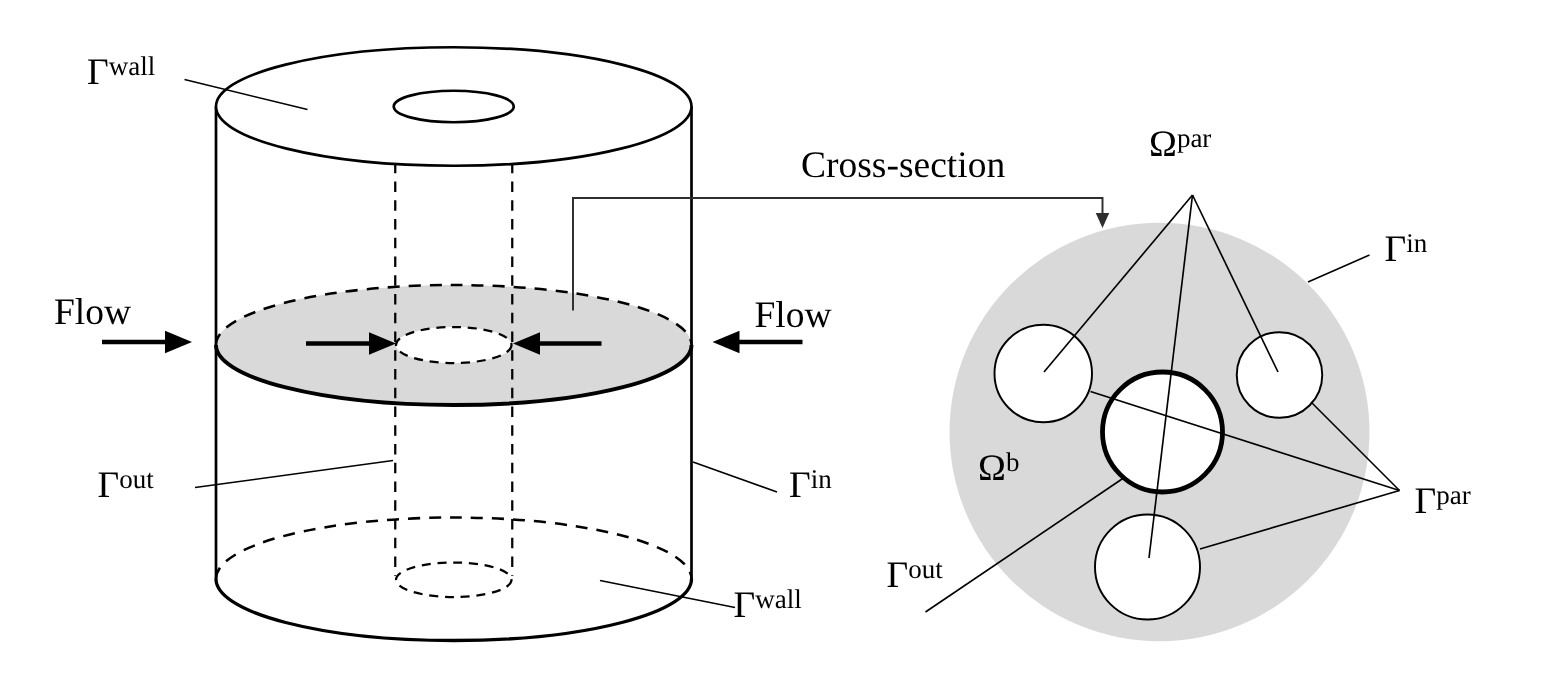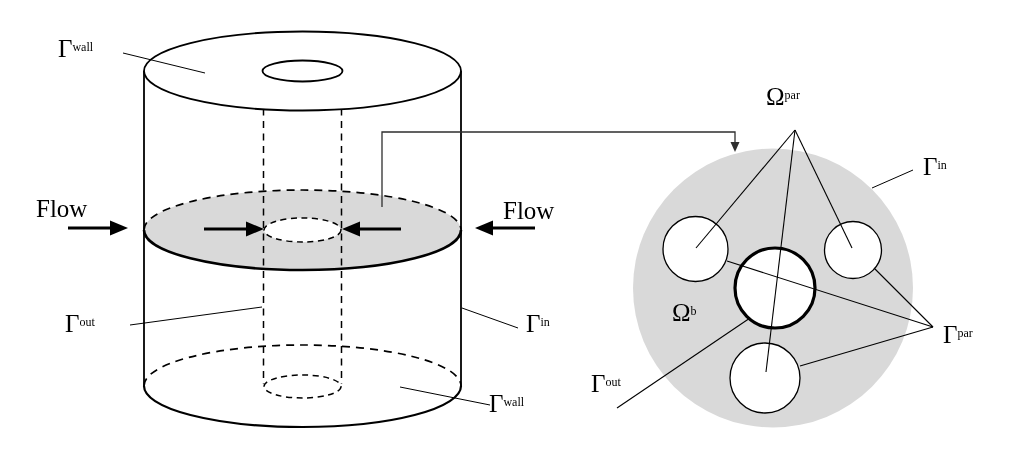--- a/index.html
+++ b/index.html
@@ -5,21 +5,21 @@
   html,body { margin:0; padding:0; background:#ffffff; }
   .stage {
     position:relative; width:1034px; height:459px; background:#ffffff;
     overflow:hidden; font-family:"Liberation Serif","DejaVu Serif",serif;
   }
   .stage svg { position:absolute; left:0; top:0; }
   .lbl {
     position:absolute; font-size:25px; line-height:1.05; color:#000;
     white-space:nowrap; user-select:none;
   }
-  .lbl sup { font-size:12px; line-height:0; vertical-align:6px;text-align:right; }
+  .lbl sup { font-size:18px; line-height:0; vertical-align:6px;text-align:right; }
   .stroke { stroke:#000; fill:none; }
 </style>
 </head>
 <body>
 
 <div class="stage">
   <svg width="1034" height="459" viewBox="0 0 1034 459">
 
     <g>
 
@@ -112,33 +112,36 @@
   </div>
 
   <div class="lbl" style="left:526px;top:311px">
     <span>Γ</span><sup>in</sup>
   </div>
 
   <div class="lbl" style="left:489px;top:391px">
     <span>Γ</span><sup>wall</sup>
   </div>
 
+  <div class="lbl" style="left:534px;top:98px">
+    <span>Cross-section</span>
+  </div>
 
   <div class="lbl" style="left:766px;top:84px">
     <span>Ω</span><sup>par</sup>
   </div>
 
   <div class="lbl" style="left:923px;top:154px">
     <span>Γ</span><sup>in</sup>
   </div>
 
   <div class="lbl" style="left:943px;top:322px">
     <span>Γ</span><sup>par</sup>
   </div>
 
-  <div class="lbl" style="left:672px;top:300px">
+  <div class="lbl" style="left:652px;top:300px">
     <span>Ω</span><sup>b</sup>
   </div>
 
   <div class="lbl" style="left:591px;top:371px">
     <span>Γ</span><sup>out</sup>
   </div>
 </div>
 
 </body></html>

